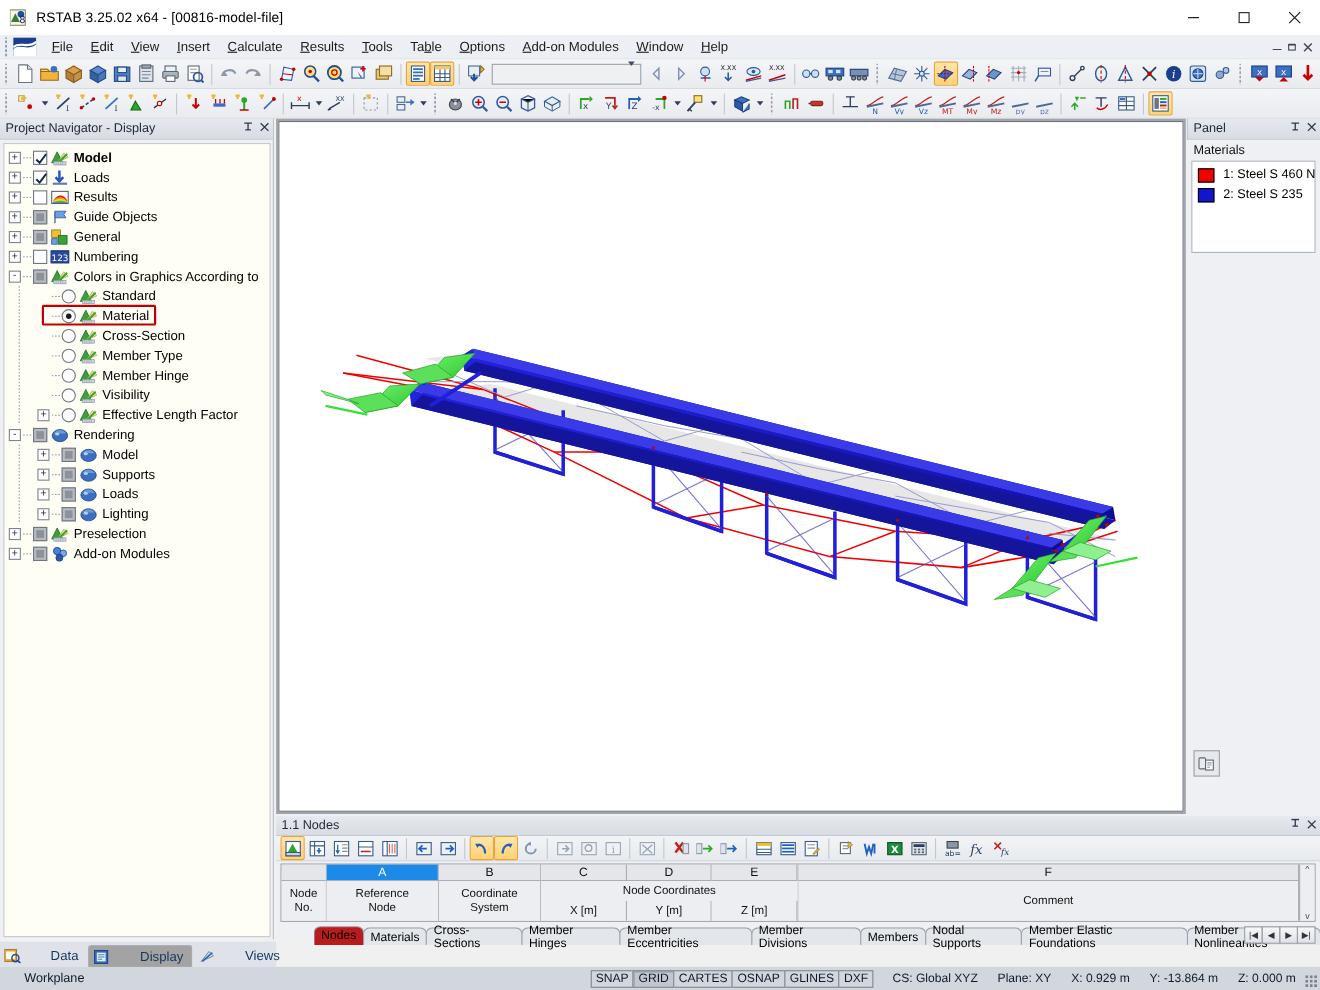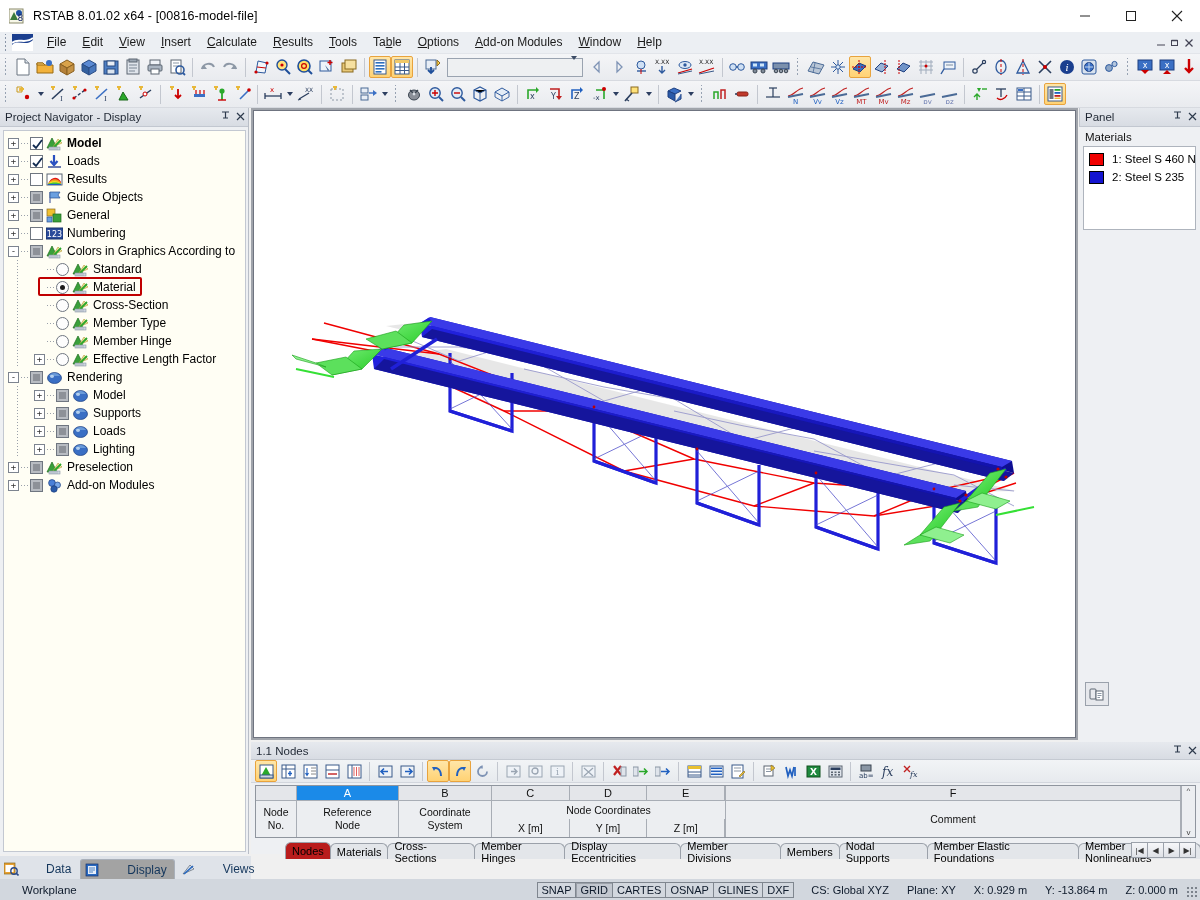--- a/index.html
+++ b/index.html
@@ -215,21 +215,21 @@
 
   <div class="titlebar">
     <div class="appicon">
       <svg width="16" height="16" viewBox="0 0 16 16">
         <rect x="0" y="1" width="14" height="14" fill="#f7f7e8" stroke="#8a8a6a"></rect>
         <path d="M1 12 L5 4 L9 12 Z" fill="#3a7a3a"></path>
         <circle cx="10" cy="5" r="3" fill="#1d4ea0"></circle>
         <text x="8.5" y="13" font-size="9" fill="#1a2a6a" font-family="DejaVu Sans">8</text>
       </svg>
     </div>
-    <div class="ttext">RSTAB 8.01.02 x64 - [00816-model-file]</div>
+    <div class="ttext">RSTAB 3.25.02 x64 - [00816-model-file]</div>
     <div class="wbtns">
       <div class="wbtn">
         <svg width="12" height="12">
             <line x1="1" y1="6" x2="11" y2="6" stroke="#222" stroke-width="1"></line>
           </svg>
       </div>
       <div class="wbtn">
         <svg width="12" height="12">
             <rect x="1.5" y="1.5" width="9" height="9" fill="none" stroke="#222" stroke-width="1"></rect>
           </svg>
@@ -1185,20 +1185,39 @@
                 <line x1="5" y1="11" x2="5" y2="14"></line>
                 <line x1="7" y1="11" x2="7" y2="14"></line>
                 <line x1="9" y1="11" x2="9" y2="14"></line>
                 <line x1="11" y1="11" x2="11" y2="14"></line>
               </g>
             </svg></div>
           <div class="tlabel">Member Hinge</div>
         </div>
         <div class="trow" style="padding-left: 30px;">
           <div class="tguide" style="left:13px;"></div>
+          <div style="width:13px;flex:0 0 auto;"></div>
+          <div class="tdash"></div>
+          <div class="tradio"></div>
+          <div class="ticon"><svg width="17" height="15" viewBox="0 0 17 15">
+              <path d="M1 12 L6 2 L11 12 Z" fill="#3aa03a" stroke="#1d6a1d" stroke-width="0.7"></path>
+              <path d="M7 11 L12 3 L16 7 Z" fill="#f0e0a0" stroke="#b09830" stroke-width="0.6"></path>
+              <path d="M8 11 L15 4" stroke="#2aa82a" stroke-width="1.8"></path>
+              <rect x="3" y="11" width="11" height="3" fill="#cfd6e0" stroke="#8b97a5" stroke-width="0.6"></rect>
+              <g stroke="#8b97a5" stroke-width="0.5">
+                <line x1="5" y1="11" x2="5" y2="14"></line>
+                <line x1="7" y1="11" x2="7" y2="14"></line>
+                <line x1="9" y1="11" x2="9" y2="14"></line>
+                <line x1="11" y1="11" x2="11" y2="14"></line>
+              </g>
+            </svg></div>
+          <div class="tlabel">Visibility</div>
+        </div>
+        <div class="trow" style="padding-left: 30px;">
+          <div class="tguide" style="left:13px;"></div>
           <div class="texp">+</div>
           <div class="tdash"></div>
           <div class="tradio"></div>
           <div class="ticon"><svg width="17" height="15" viewBox="0 0 17 15">
               <path d="M1 12 L6 2 L11 12 Z" fill="#3aa03a" stroke="#1d6a1d" stroke-width="0.7"></path>
               <path d="M7 11 L12 3 L16 7 Z" fill="#f0e0a0" stroke="#b09830" stroke-width="0.6"></path>
               <path d="M8 11 L15 4" stroke="#2aa82a" stroke-width="1.8"></path>
               <rect x="3" y="11" width="11" height="3" fill="#cfd6e0" stroke="#8b97a5" stroke-width="0.6"></rect>
               <g stroke="#8b97a5" stroke-width="0.5">
                 <line x1="5" y1="11" x2="5" y2="14"></line>
@@ -1723,21 +1742,21 @@
           <span style="font-size:8px;color:#444;">^</span>
           <span style="font-size:8px;color:#444;">v</span>
         </div>
       </div>
 
     <div class="tbl-tabs" id="table-tabs">
         <div class="ttab act">Nodes</div>
         <div class="ttab">Materials</div>
         <div class="ttab">Cross-Sections</div>
         <div class="ttab">Member Hinges</div>
-        <div class="ttab">Display Eccentricities</div>
+        <div class="ttab">Member Eccentricities</div>
         <div class="ttab">Member Divisions</div>
         <div class="ttab">Members</div>
         <div class="ttab">Nodal Supports</div>
         <div class="ttab">Member Elastic Foundations</div>
         <div class="ttab">Member Nonlinearities</div>
       </div>
     <div class="tbl-navbtns" id="table-navbtns">
         <div class="navb">|◀</div>
         <div class="navb">◀</div>
         <div class="navb">▶</div>

